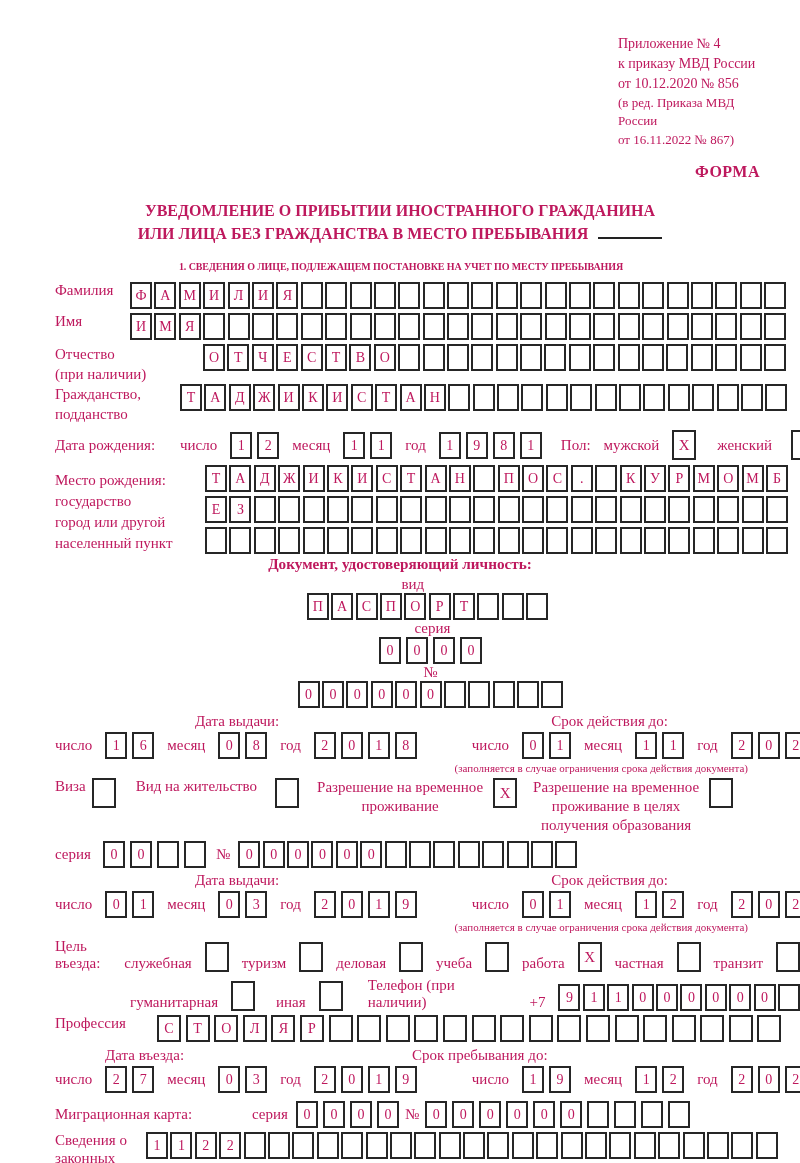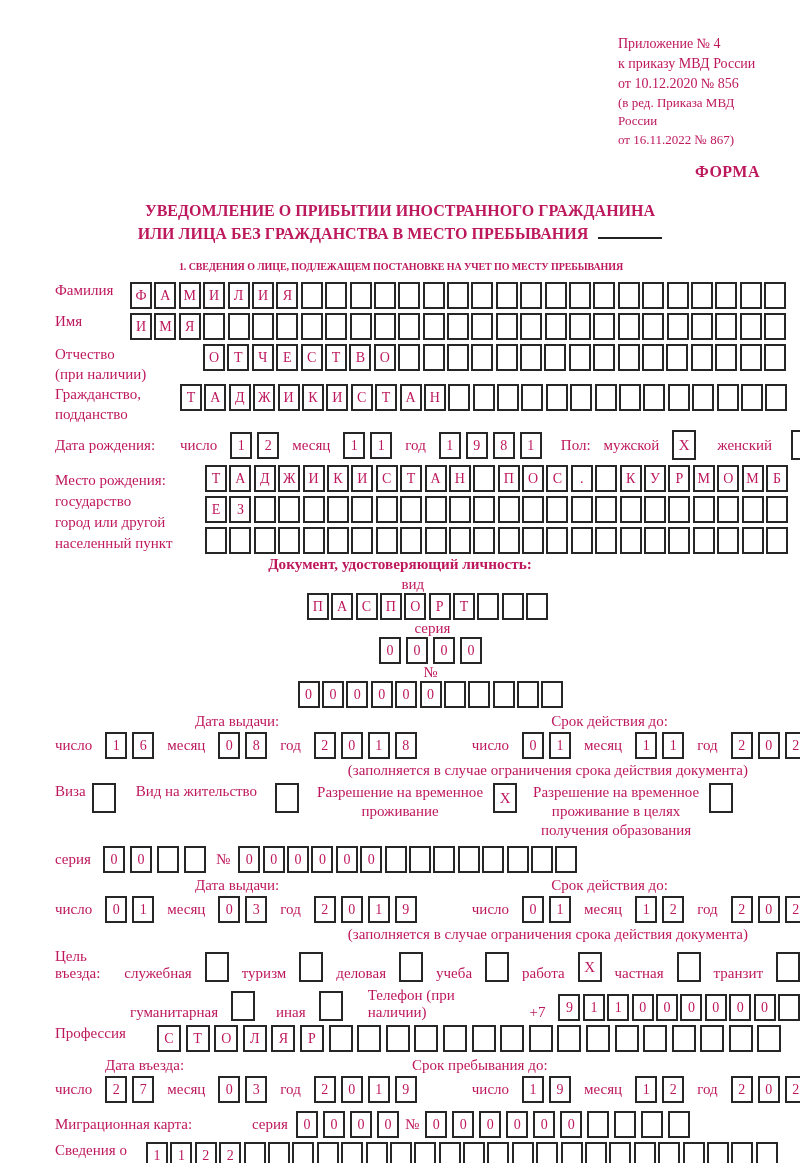--- a/index.html
+++ b/index.html
@@ -21,21 +21,21 @@
   .lbl{flex:none;}
   .lbl2{line-height:20px;}
   .cells{display:flex;flex:none;gap:2.4px;}
   .cell{flex:none;width:18px;height:23px;border:2px solid #262626;text-align:center;line-height:23px;font-size:14px;background:#fff;}
   .cells.g5{gap:5px;}
   .cells.wide{gap:4.6px;}
   .cells.wide .cell{width:20px;}
   .stack{display:flex;flex-direction:column;gap:4px;flex:none;}
   .checkbox{flex:none;display:inline-block;width:20px;height:26px;border:2px solid #262626;text-align:center;line-height:26px;font-size:15px;background:#fff;}
   .center-block{display:inline-block;text-align:center;line-height:19px;flex:none;}
-  .note{text-align:right;margin:3px 52px 0 0;font-size:15px;}
+  .note{text-align:right;margin:3px 52px 0 0;font-size:11px;}
   .para{margin:6px 0 0 55px;line-height:22px;}
   .doc-heading{text-align:center;font-weight:bold;margin-top:1px;font-size:15.2px;}
   .gaps{column-gap:13px;}
   .mt2{margin-top:2px;}.mt3{margin-top:3px;flex-direction:column;}.mt4{margin-top:4px;}.mt5{margin-top:5px;align-items:flex-end;}
   .mt6{margin-top:6px;}.mt8{margin-top:8px;}.mt10{margin-top:10px;}
   .ml6{margin-left:6px;}.ml8{margin-left:8px;}.ml10{margin-left:10px;}.ml12{margin-left:12px;}
   .ml16{margin-left:16px;}.ml18{margin-left:18px;}.ml20{margin-left:20px;}.ml22{margin-left:22px;}
   .dlbl{flex:none;}
 </style>
 </head>

